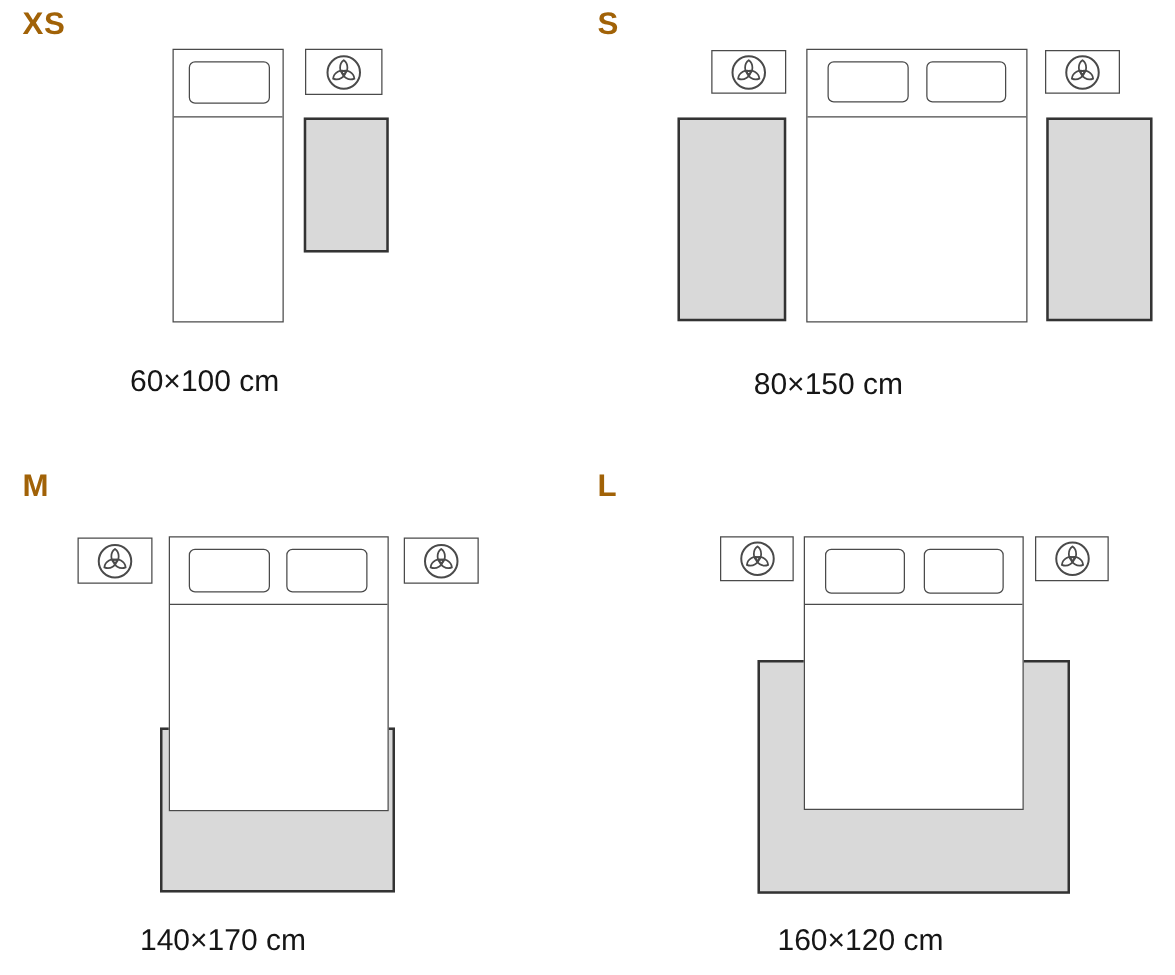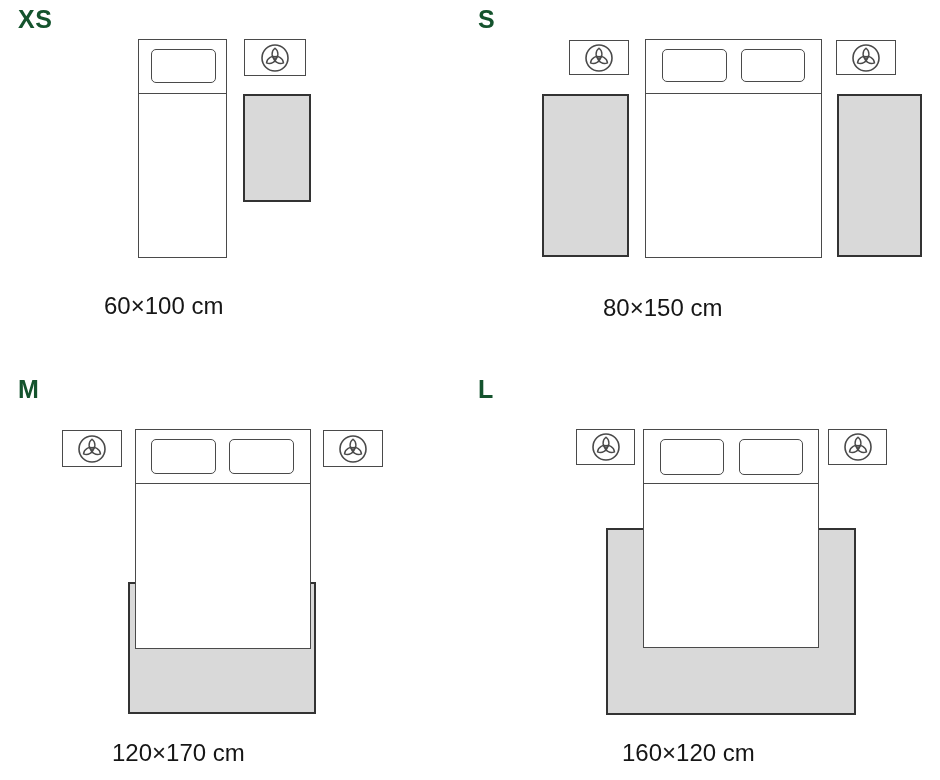--- a/index.html
+++ b/index.html
@@ -12,21 +12,21 @@
     position: relative;
     width: 940px;
     height: 780px;
     background: #ffffff;
     overflow: hidden;
   }
   .size-label {
     position: absolute;
     font-size: 25px;
     font-weight: 700;
-    color: #14532d;
+    color: #a16207;
     letter-spacing: 0.5px;
     line-height: 1.1;
   }
   .caption {
     position: absolute;
     font-size: 24px;
     font-weight: 400;
     color: #161616;
     line-height: 1.15;
   }
@@ -187,21 +187,21 @@
         <div class="pillow m-pillow-2"></div>
       </div>
     </div>
 
     <div class="nightstand m-nightstand-right">
       <svg width="32" height="32" viewBox="-16 -16 32 32">
           <use href="#plant-glyph"></use>
         </svg>
     </div>
 
-    <div class="caption m-caption">120×170 cm</div>
+    <div class="caption m-caption">140×170 cm</div>
   </section>
 
   <section>
     <div class="size-label l-label">L</div>
 
     <div class="nightstand l-nightstand-left">
       <svg width="32" height="32" viewBox="-16 -16 32 32">
           <use href="#plant-glyph"></use>
         </svg>
     </div>

